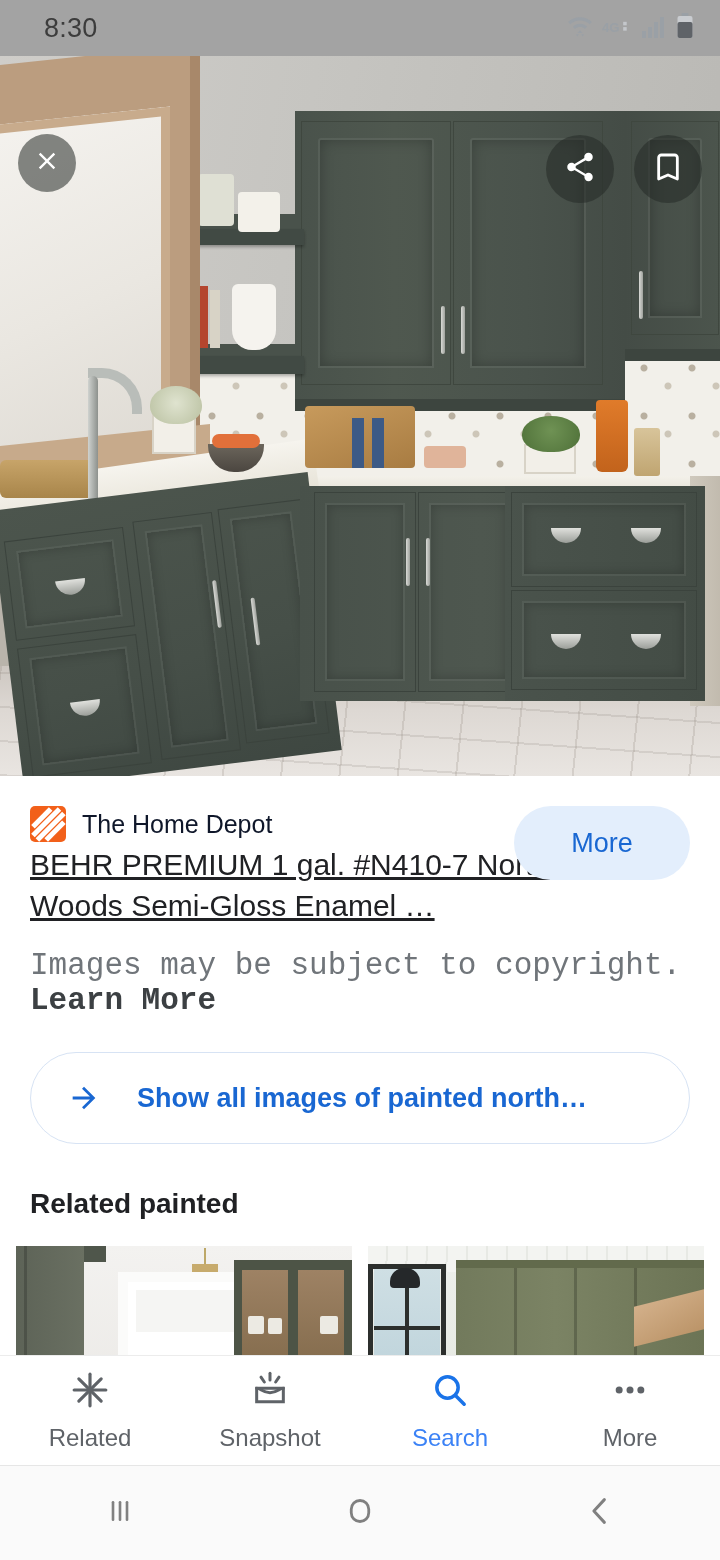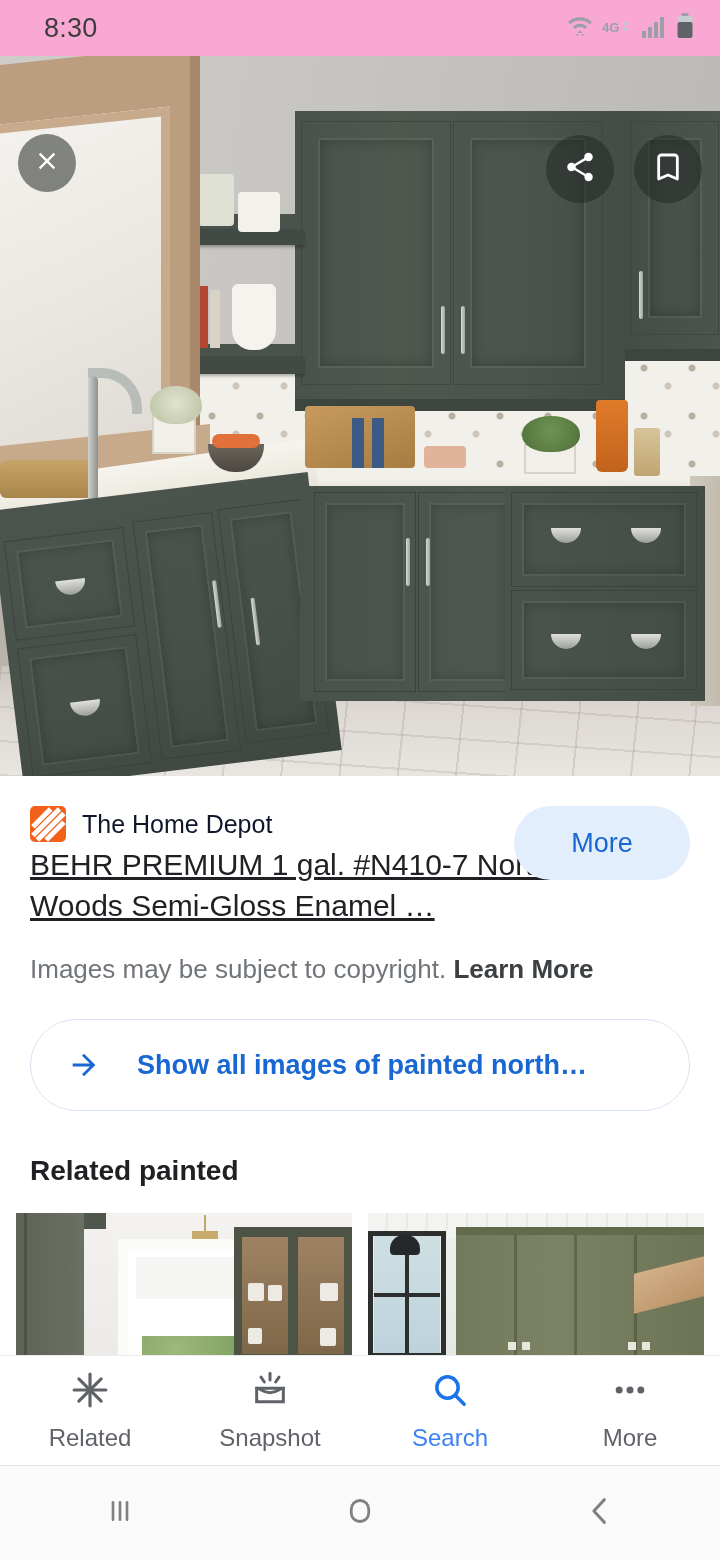--- a/index.html
+++ b/index.html
@@ -10,21 +10,21 @@
     overflow: hidden;
   }
   .phone { position: relative; width: 720px; height: 1560px; background:#fff; }
 
   
   .statusbar {
     height: 56px; width: 100%;
     display: flex; align-items: center;
     justify-content: space-between;
     padding: 0 26px 0 44px;
-    background: #f9a8d4;
+    background: #a3a3a3;
   }
   .status-time { font-size: 27px; color: #3c3c3c; letter-spacing: .2px; }
   .status-icons { display: flex; align-items: flex-end; gap: 9px; }
   .si { display:block; }
 
   
   .hero {
     position: relative;
     width: 720px; height: 720px;
     overflow: hidden;
@@ -203,21 +203,21 @@
     cursor:pointer;
   }
 
   .title {
     margin-top:2px;
     font-size:30px; line-height:1.37; color:#202124;
     max-width:560px;
     text-decoration:underline;
   }
   .copyright {
-    margin-top:28px; font-size:26px; color:#70757a;
+    margin-top:22px; font-size:31px; color:#70757a;font-family:Liberation Mono, monospace;
   }
   .copyright b { color:#3c4043; font-weight:bold; }
 
   
   .showall {
     margin:34px 30px 0 30px;
     height:92px; width:660px;
     border:1px solid #d7e3f4; border-radius:46px;
     display:flex; align-items:center;
     background:#fff; cursor:pointer;

